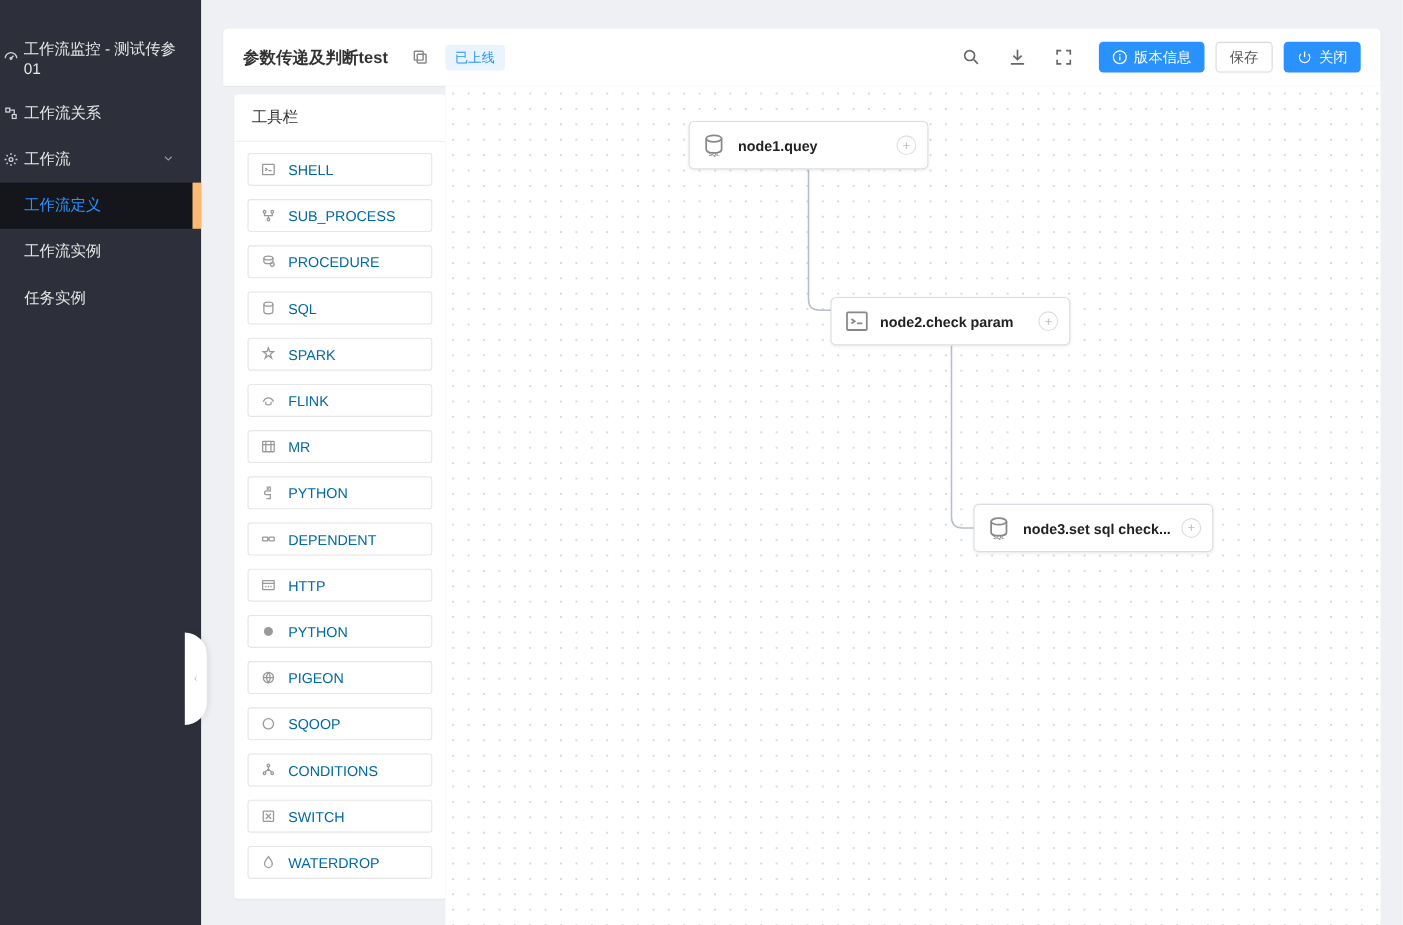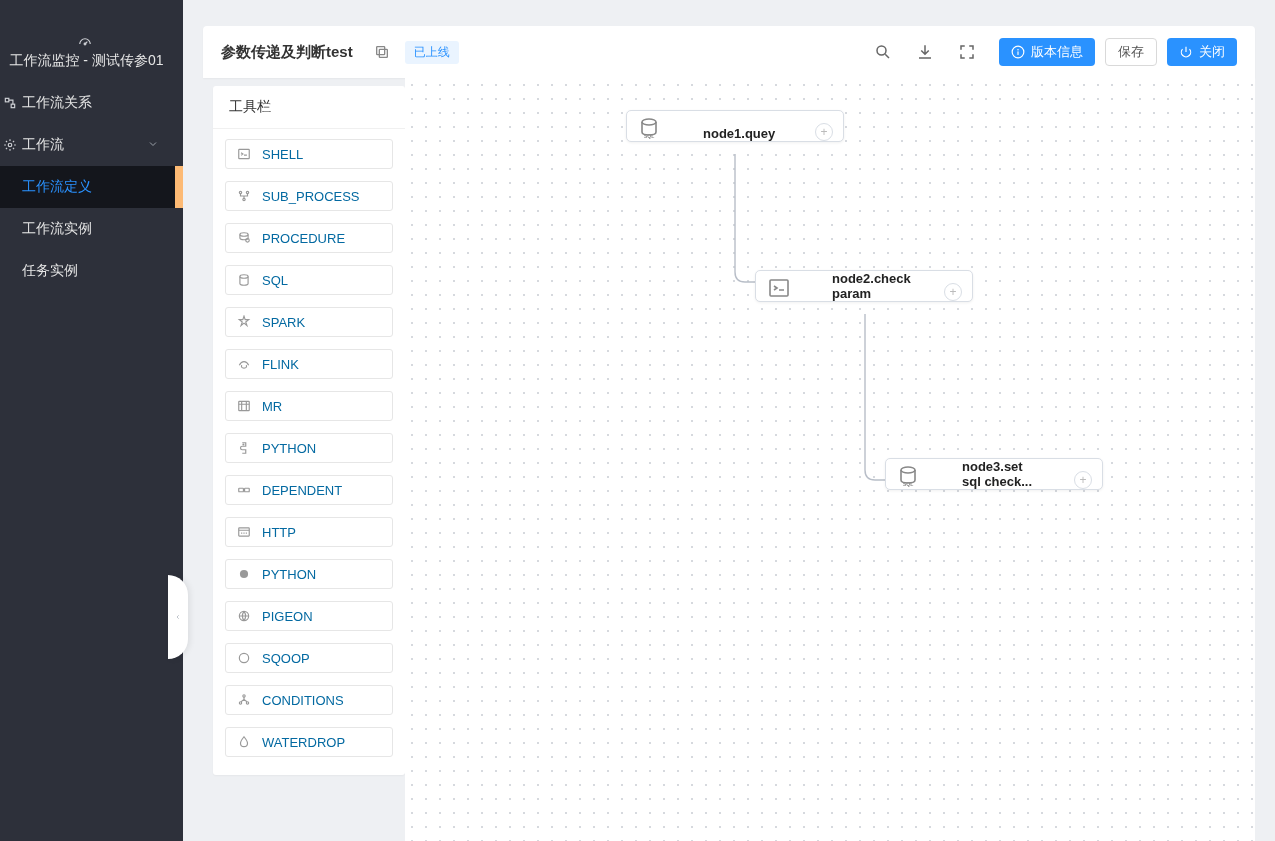--- a/index.html
+++ b/index.html
@@ -31,35 +31,35 @@
 .btn .b-icon { margin-right: 6px; display: inline-flex; }
 
 .toolbox { position: absolute; left: 30px; top: 86px; width: 192px; background: #fff; border-radius: 3px; box-shadow: 0 1px 2px rgba(0,0,0,0.04); }
 .toolbox-header { padding: 12px 16px; font-size: 14px; color: #333; border-bottom: 1px solid #f0f0f0; }
 .tool-list { padding: 10px 12px 18px; }
 .tool-item { display: flex; align-items: center; height: 30px; border: 1px solid #e6e6e6; border-radius: 3px; padding: 0 10px; margin-bottom: 12px; cursor: grab; font-size: 13px; color: #0369a1; background: #fff; }
 .tool-item:last-child { margin-bottom: 0; }
 .tool-item .t-icon { width: 16px; height: 16px; margin-right: 10px; display: inline-flex; align-items: center; justify-content: center; color: #999; }
 
 .canvas { position: absolute; left: 222px; top: 78px; right: 20px; bottom: 0; background: #fff; background-image: radial-gradient(#d6d9de 1px, transparent 1px); background-size: 14px 14px; background-position: 0 0; border-radius: 0; }
-.dag-node { position: absolute; background: #fff; border: 1px solid #d9dee5; border-radius: 5px; height: 32px; width: 218px; display: flex; align-items: flex-end; padding: 0 10px; box-shadow: 0 1px 3px rgba(0,0,0,0.06); gap: 32px; }
+.dag-node { position: absolute; background: #fff; border: 1px solid #d9dee5; border-radius: 5px; height: 44px; width: 218px; display: flex; align-items: center; padding: 0 10px; box-shadow: 0 1px 3px rgba(0,0,0,0.06); }
 .dag-icon { width: 26px; height: 26px; display: inline-flex; align-items: center; justify-content: center; margin-right: 8px; color: #888; }
 .dag-title { font-weight: 700; font-size: 13px; color: #222; flex: 1; }
 .dag-add { width: 18px; height: 18px; border: 1px solid #d9dee5; border-radius: 50%; display: inline-flex; align-items: center; justify-content: center; color: #bbb; font-size: 12px; }
 
 svg.edge { position: absolute; overflow: visible; pointer-events: none; }
 svg.edge path { stroke: #b8bec8; stroke-width: 1.4; fill: none; }
 svg.edge polygon { fill: #b8bec8; }
 </style>
 </head>
 <body>
 
 <div class="sidebar">
   <div class="sidebar-section">
-    <div class="sidebar-item level1 with-icon" style="margin-top:24px;flex-direction:column;">
+    <div class="sidebar-item level1 with-icon" style="margin-top:24px;">
       <span class="s-icon">
         <svg width="14" height="14" viewBox="0 0 24 24" stroke="#cfd1d6" stroke-width="2" fill="none">
             <path d="M3 12 A9 9 0 0 1 21 12"></path>
             <circle cx="12" cy="12" r="1.5"></circle>
             <path d="M12 12 L16 8"></path>
           </svg>
       </span>
       <span>工作流监控 - 测试传参01</span>
     </div>
     <div class="sidebar-item level1 with-icon">
@@ -283,20 +283,29 @@
               <circle cx="6" cy="17" r="2"></circle>
               <circle cx="18" cy="17" r="2"></circle>
               <path d="M12 7v4m0 0L7 15m5-4l5 4"></path>
             </svg>
           </span>
           <span>CONDITIONS</span>
         </div>
       <div class="tool-item">
           <span class="t-icon">
             <svg width="14" height="14" viewBox="0 0 24 24" stroke="#999" stroke-width="2" fill="none">
+              <rect x="4" y="4" width="16" height="16" rx="1"></rect>
+              <path d="M8 8l8 8M16 8l-8 8"></path>
+            </svg>
+          </span>
+          <span>SWITCH</span>
+        </div>
+      <div class="tool-item">
+          <span class="t-icon">
+            <svg width="14" height="14" viewBox="0 0 24 24" stroke="#999" stroke-width="2" fill="none">
               <path d="M12 3c4 5 6 8 6 11a6 6 0 0 1-12 0c0-3 2-6 6-11z"></path>
             </svg>
           </span>
           <span>WATERDROP</span>
         </div>
     </div>
   </div>
 
   <div class="canvas">
 

